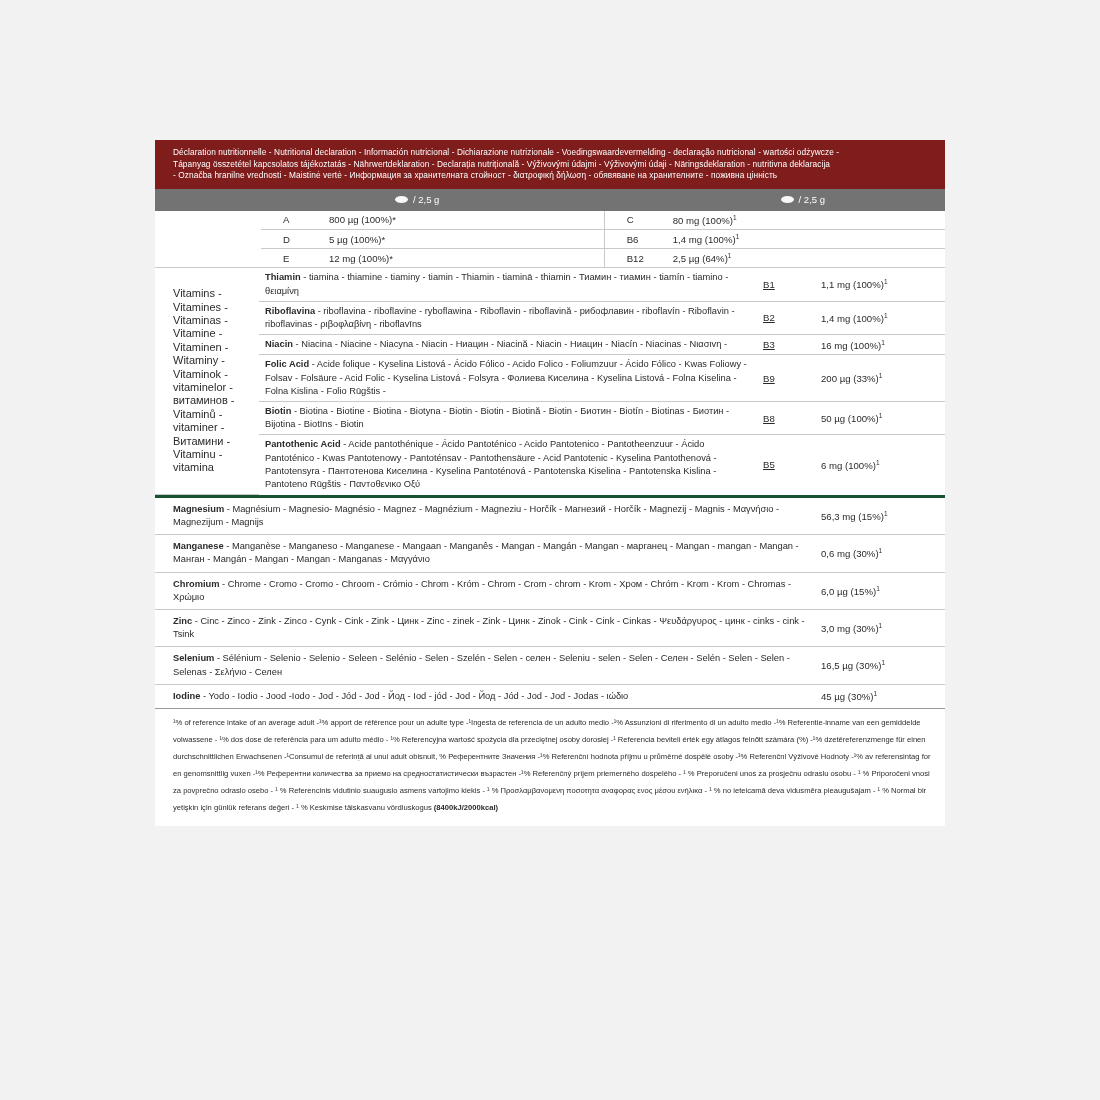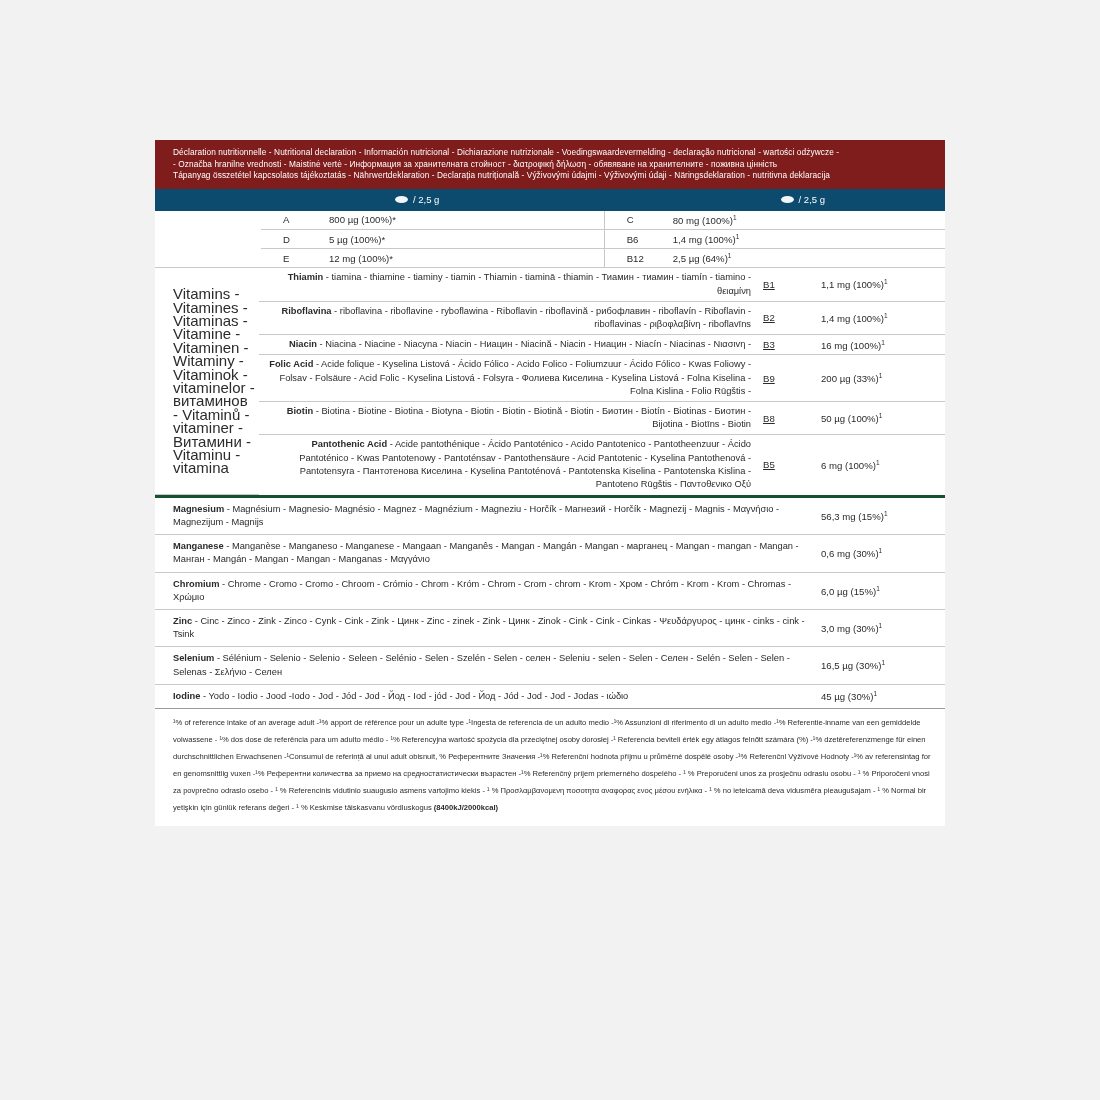--- a/index.html
+++ b/index.html
@@ -25,21 +25,21 @@
     font-size: 8.3px;
     line-height: 11.6px;
     padding: 7px 14px 7px 18px;
     letter-spacing: 0.01em;
   }
   .orange-head div { white-space: nowrap; overflow: hidden; }
 
   
   .serving-row {
     display: flex;
-    background: #0c4a6e;
+    background: #737373;
     color: #ffffff;
     height: 22px;
     align-items: center;
     font-size: 9.5px;
   }
   .serving-cell {
     display: flex;
     align-items: center;
     gap: 5px;
   }
@@ -60,28 +60,28 @@
     border-collapse: collapse;
     font-size: 9.3px;
   }
   table.nut td {
     vertical-align: middle;
     padding: 3px 6px;
   }
   .vitcol {
     width: 82px;
     vertical-align: middle;
-    font-size: 15px;
+    font-size: 11px;
     line-height: 13.4px;
     padding-left: 18px !important;
     padding-right: 4px !important;
   }
   .hline td { border-bottom: 1px solid #c9c9c9; }
 
-  .nm { line-height: 13.2px; text-align: right; }
+  .nm { line-height: 13.2px; }
   .nm .lead { font-weight: bold; }
   .code { width: 46px; font-size: 9.6px; text-decoration: underline; }
   .val  { width: 118px; font-size: 9.6px; white-space: nowrap; }
   sup { font-size: 6.5px; vertical-align: super; }
 
   .short-name { width: 34px; font-size: 9.6px; text-align: left; padding-left: 22px !important;}
   .short-val  { font-size: 9.6px; white-space: nowrap; }
 
   
   table.top {
@@ -120,22 +120,22 @@
   }
   .footnote b { font-weight: bold; }
 </style>
 </head>
 <body>
 
 <div id="sheet">
 
   <div class="orange-head">
     <div>Déclaration nutritionnelle - Nutritional declaration - Información nutricional - Dichiarazione nutrizionale - Voedingswaardevermelding - declaração nutricional - wartości odżywcze -</div>
+    <div>Tápanyag összetétel kapcsolatos tájékoztatás - Nährwertdeklaration - Declarația nutrițională - Výživovými údajmi - Výživovými údaji - Näringsdeklaration - nutritivna deklaracija</div>
     <div>- Označba hranilne vrednosti - Maistinė vertė - Информация за хранителната стойност - διατροφική δήλωση - обявяване на хранителните - поживна цінність</div>
-    <div>Tápanyag összetétel kapcsolatos tájékoztatás - Nährwertdeklaration - Declarația nutrițională - Výživovými údajmi - Výživovými údaji - Näringsdeklaration - nutritivna deklaracija</div>
   </div>
 
   <div class="serving-row">
     <div class="serving-cell left">
       <span class="tab-icon"></span>
       <span>/ 2,5 g</span>
     </div>
     <div class="serving-cell right">
       <span class="tab-icon"></span>
       <span>/ 2,5 g</span>

